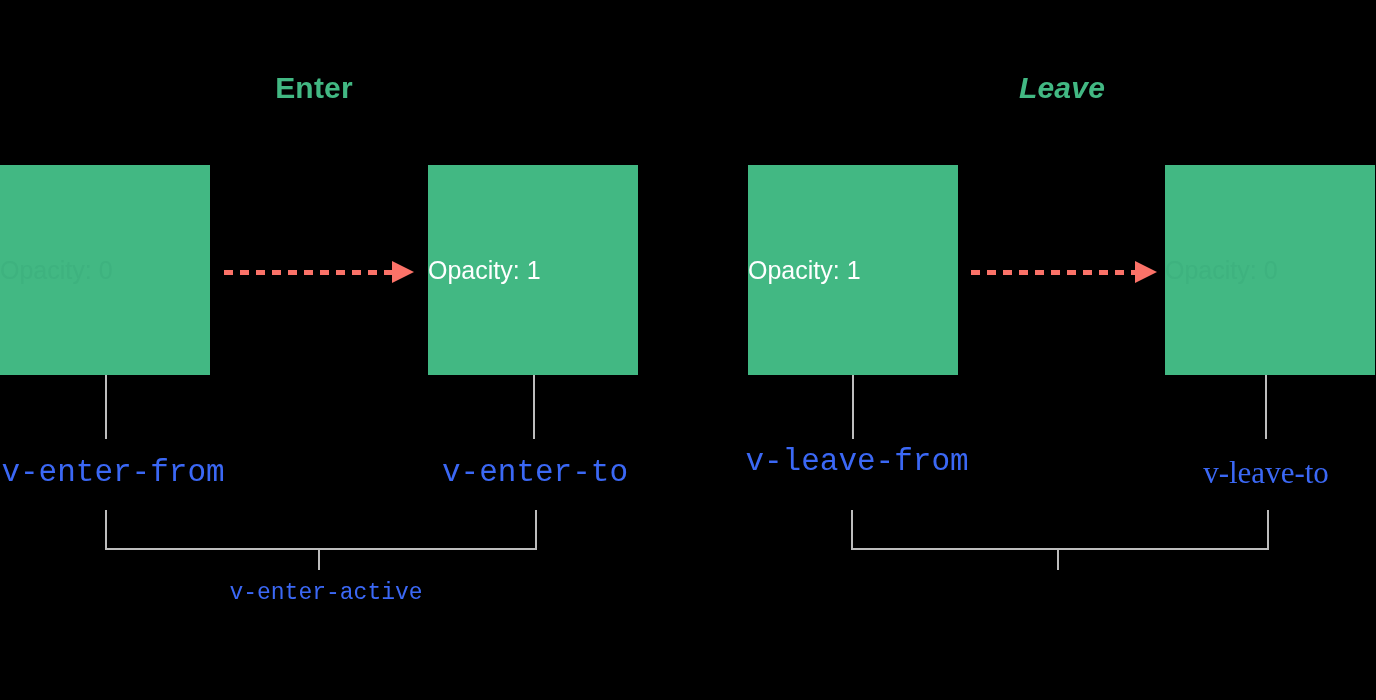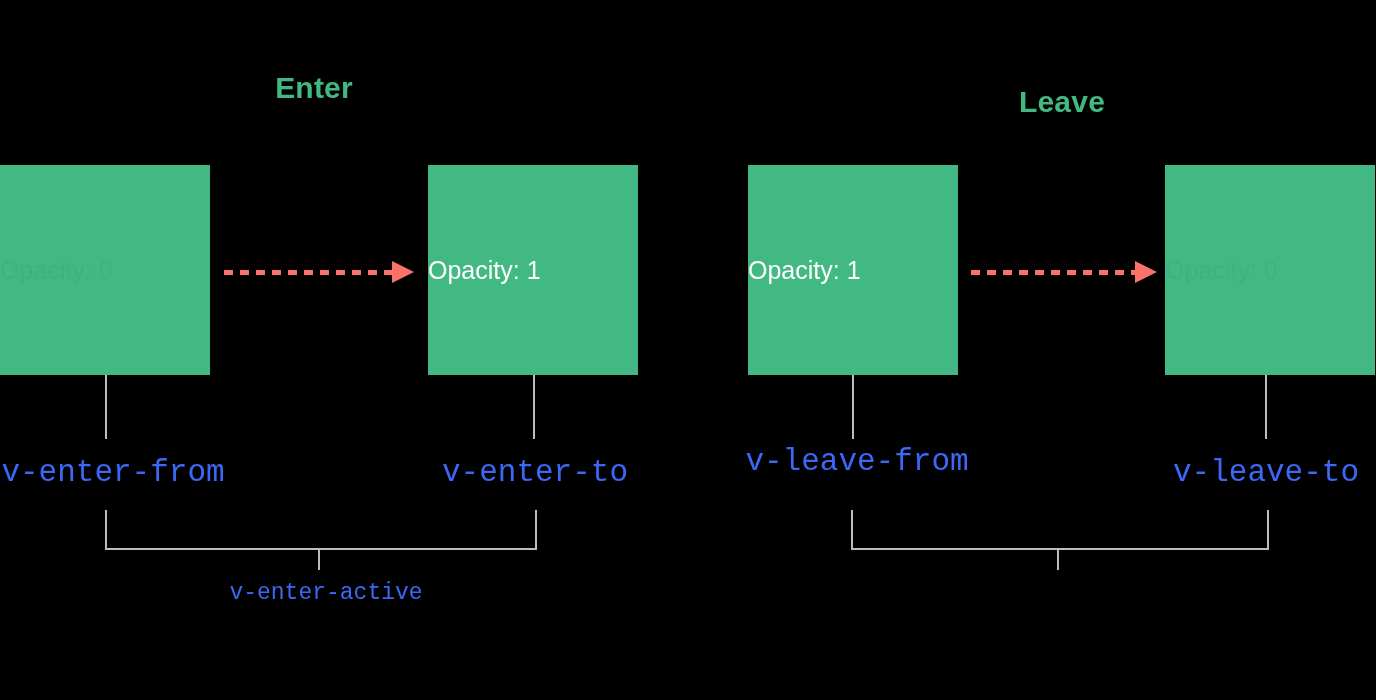--- a/index.html
+++ b/index.html
@@ -28,21 +28,21 @@
     font-family: "Liberation Sans", sans-serif;
     font-weight: bold;
     font-size: 30px;
     letter-spacing: 0.2px;
     color: #42b883;
     white-space: nowrap;
     transform: translateX(-50%);
     line-height: 1;
   }
   .title-enter { left: 314px; top: 73px; }
-  .title-leave { left: 1062px; top: 87px; }
+  .title-leave { left: 1062px; top: 73px; font-style: italic; }
 
   
   .state-box {
     position: absolute;
     top: 165px;
     width: 210px;
     height: 210px;
     background: #42b883;
     display: flex;
     align-items: center;
@@ -116,21 +116,21 @@
     font-family: "Liberation Mono", "DejaVu Sans Mono", monospace;
     font-size: 31px;
     line-height: 1;
     color: #3b68f5;
     white-space: nowrap;
     transform: translateX(-50%);
   }
   .lbl-enter-from  { left: 113px;  top: 457px; }
   .lbl-enter-to    { left: 535px;  top: 457px; text-align: center; }
   .lbl-leave-from  { left: 857px;  top: 446px; }
-  .lbl-leave-to    { left: 1266px; top: 457px; }
+  .lbl-leave-to    { left: 1266px; top: 457px; font-family: Liberation Serif, serif; }
 
   .active-label {
     position: absolute;
     font-family: "Liberation Mono", "DejaVu Sans Mono", monospace;
     font-size: 23px;
     line-height: 1;
     color: #3b68f5;
     white-space: nowrap;
     transform: translateX(-50%);
   }

